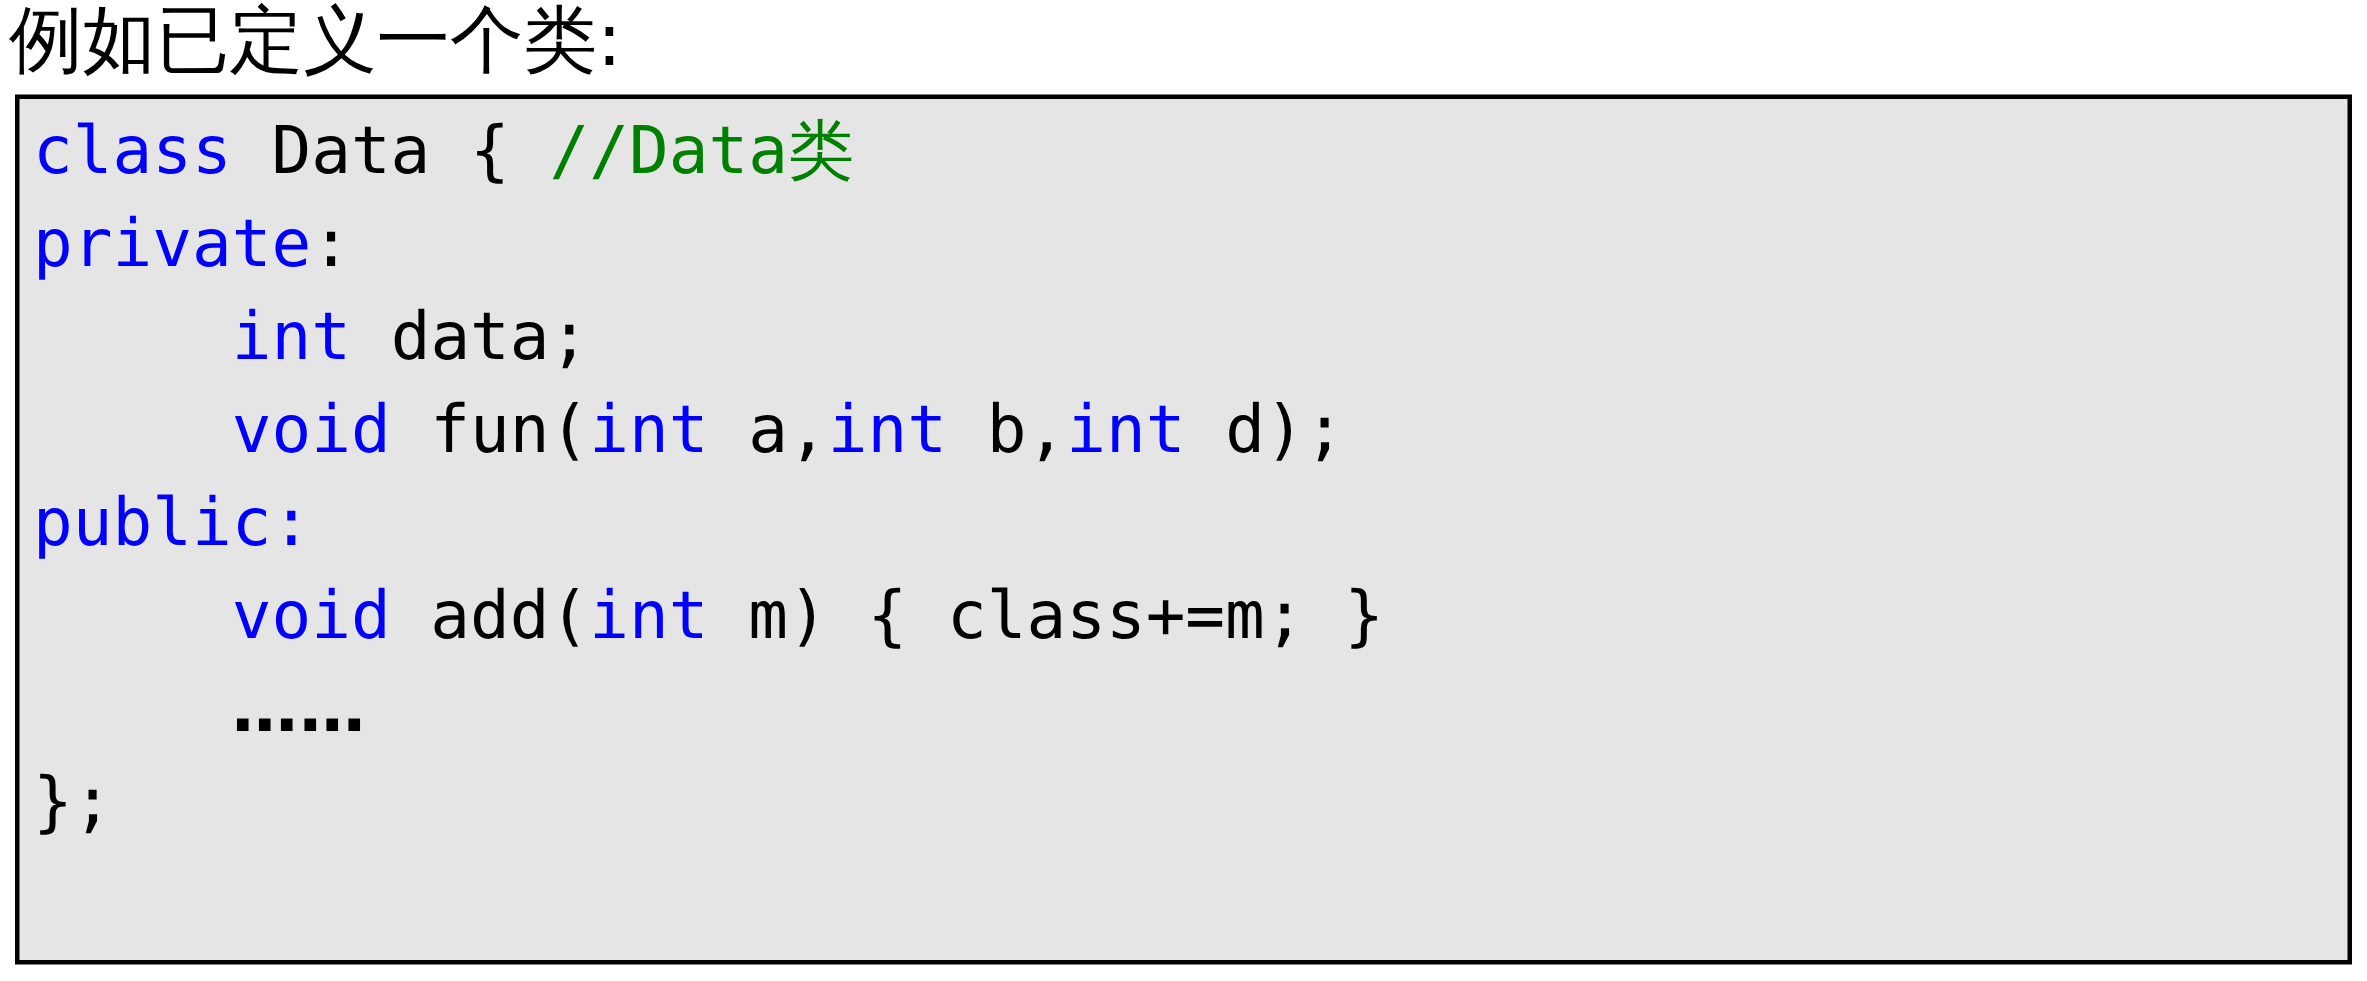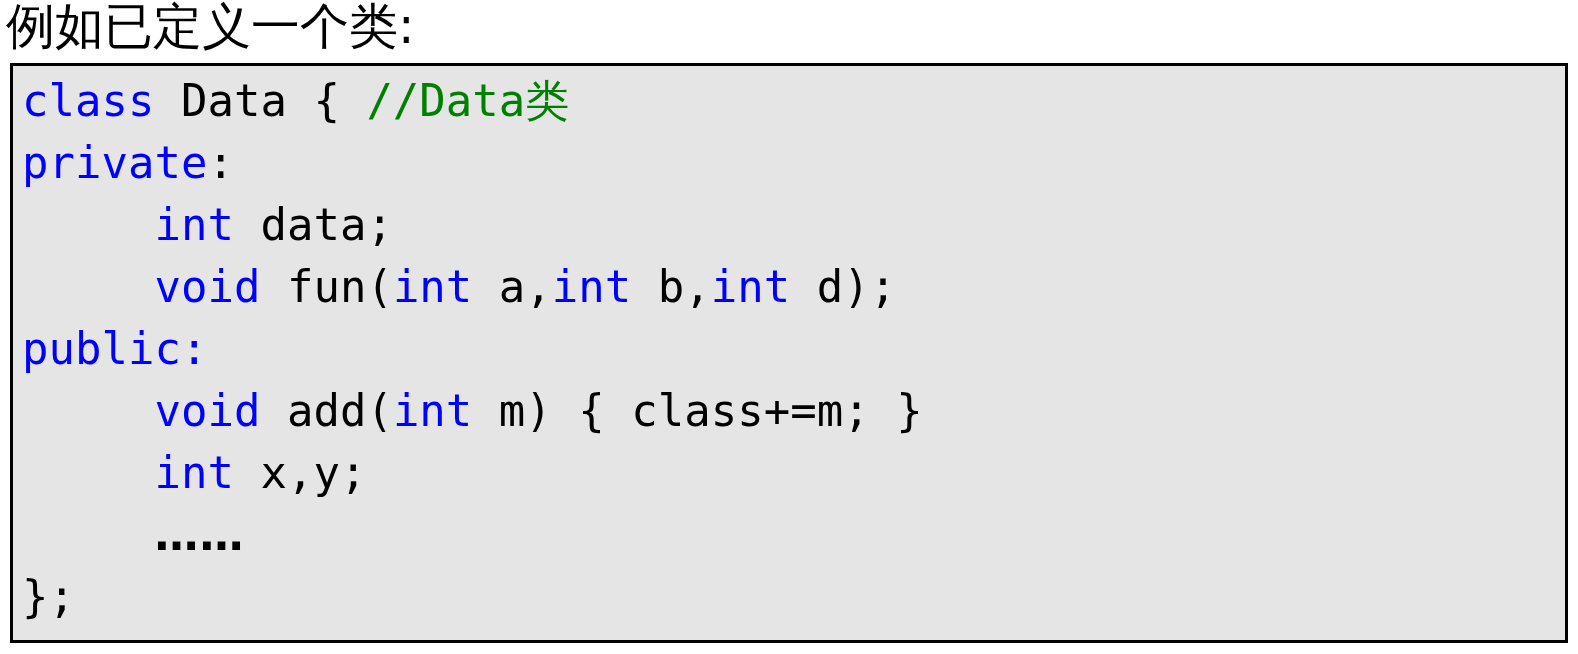--- a/index.html
+++ b/index.html
@@ -86,19 +86,18 @@
   <div class="heading">例如已定义一个类:</div>
 
   <div class="code-box">
     <div class="code-lines">
         <div class="code-line"><span class="kw">class</span><span class="plain"> Data { </span><span class="cmt">//Data类</span></div>
         <div class="code-line"><span class="kw">private</span><span class="plain">:</span></div>
         <div class="code-line"><span>     </span><span class="kw">int</span><span class="plain"> data;</span></div>
         <div class="code-line"><span>     </span><span class="kw">void</span><span class="plain"> fun(</span><span class="kw">int</span><span class="plain"> a,</span><span class="kw">int</span><span class="plain"> b,</span><span class="kw">int</span><span class="plain"> d);</span></div>
         <div class="code-line"><span class="kw">public:</span></div>
         <div class="code-line"><span>     </span><span class="kw">void</span><span class="plain"> add(</span><span class="kw">int</span><span class="plain"> m) { class+=m; }</span></div>
-        <div class="code-line"><span>     </span><span class="kw">int</span><span class="plain"> x,y;</span></div>
         <div class="code-line"><span>     </span><span class="dots">……</span></div>
         <div class="code-line"><span class="plain">};</span></div>
       </div>
   </div>
 
 </div>
 
 </body></html>

